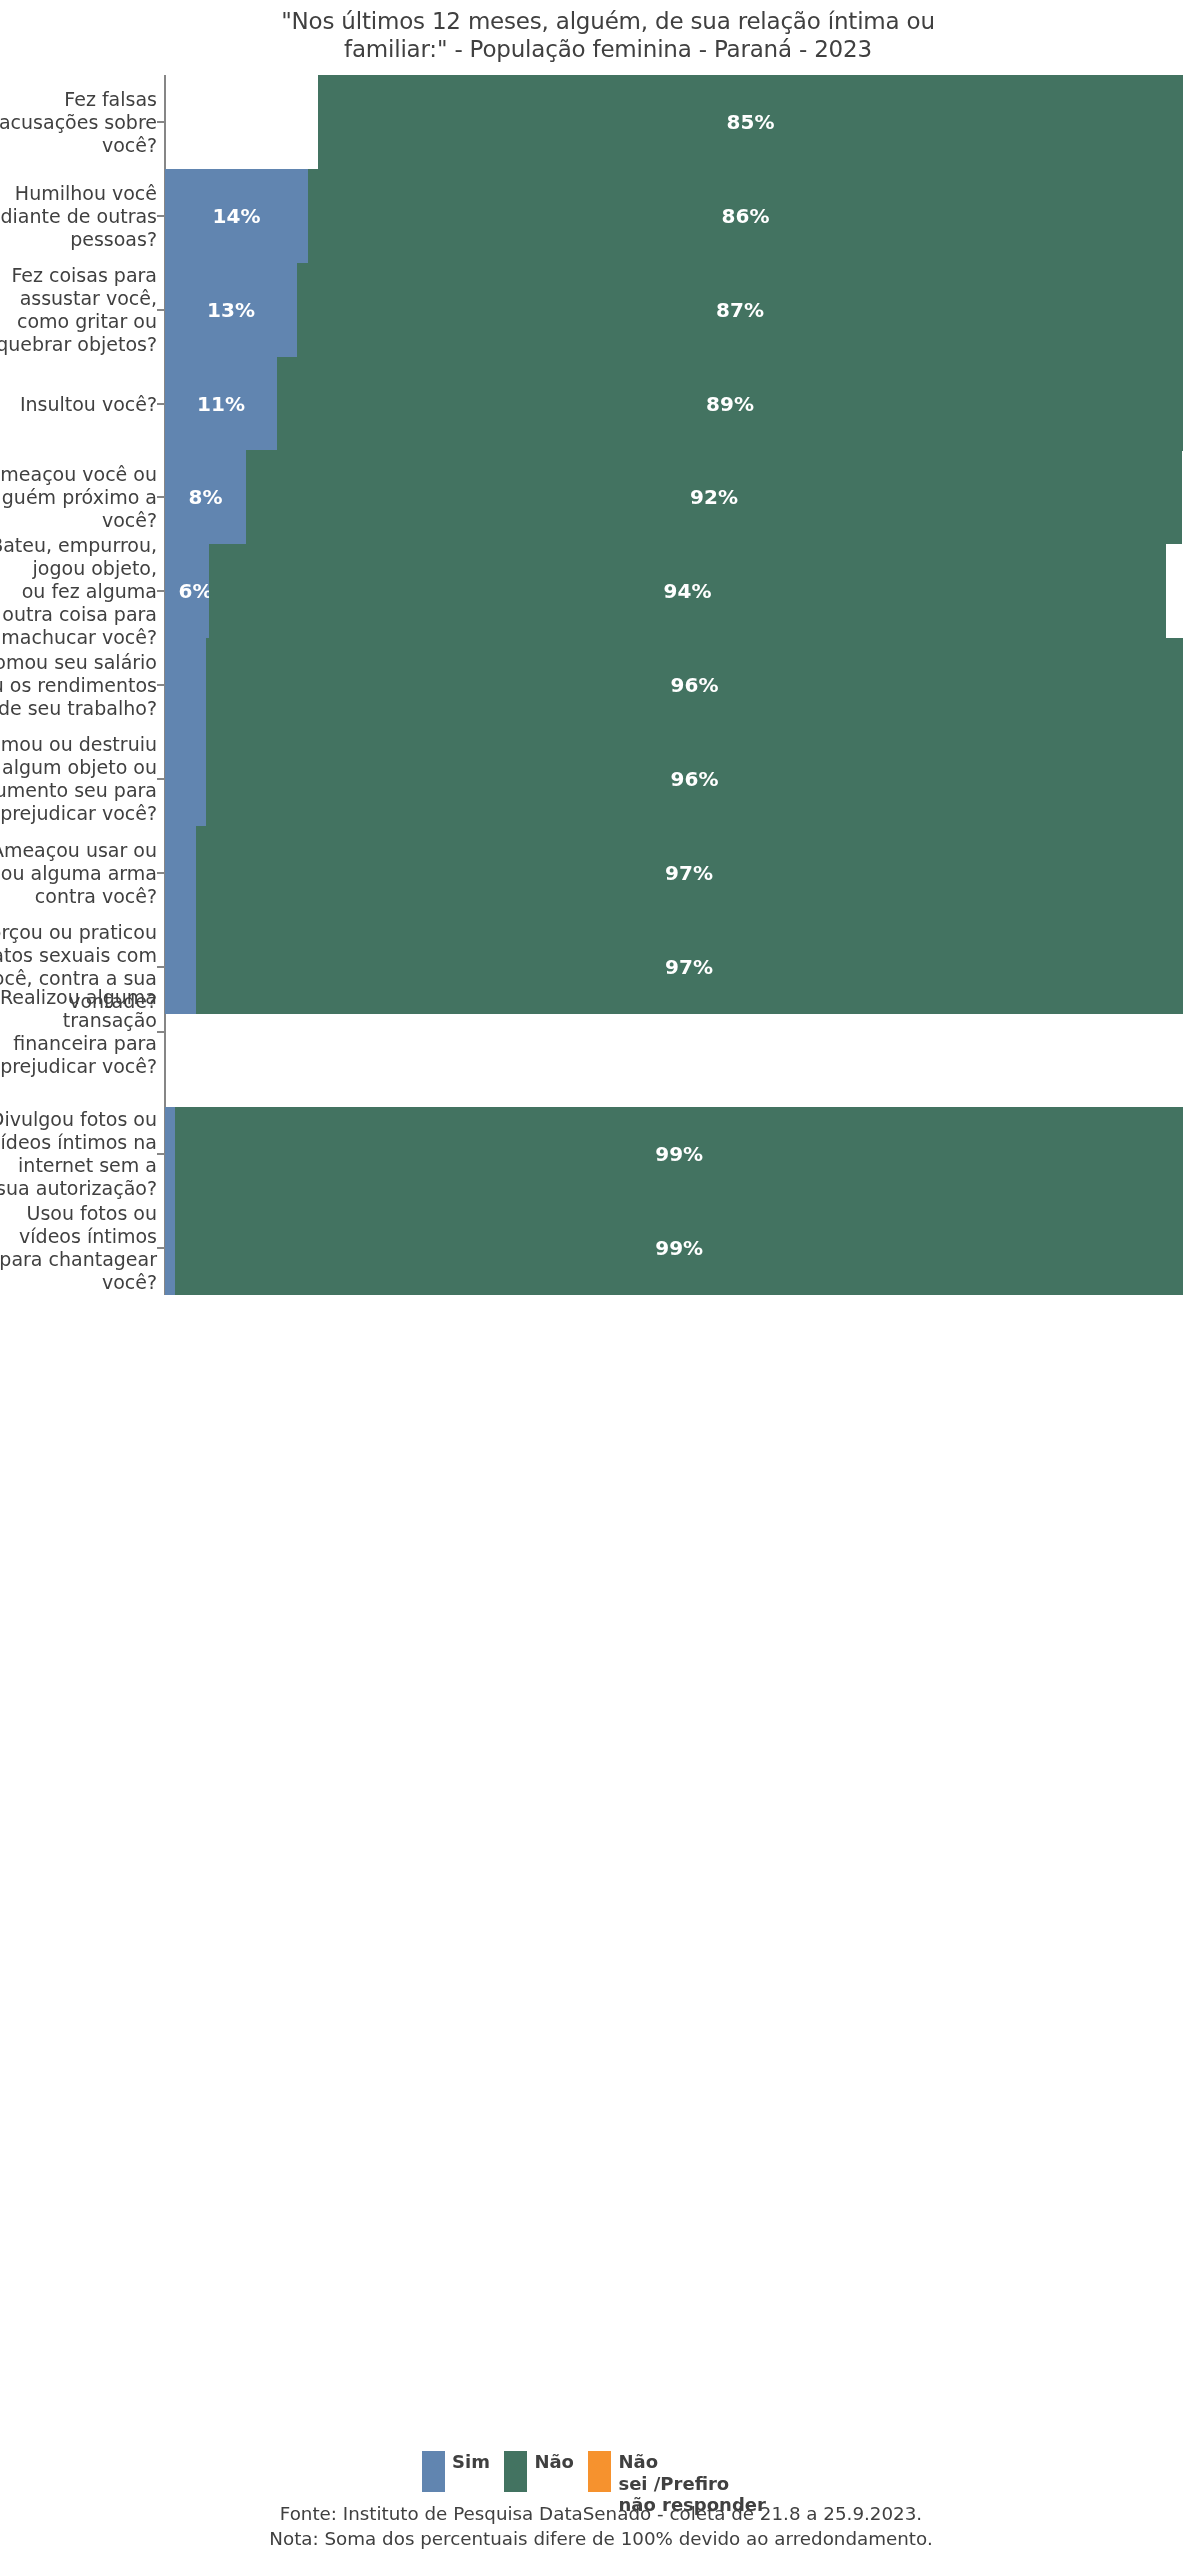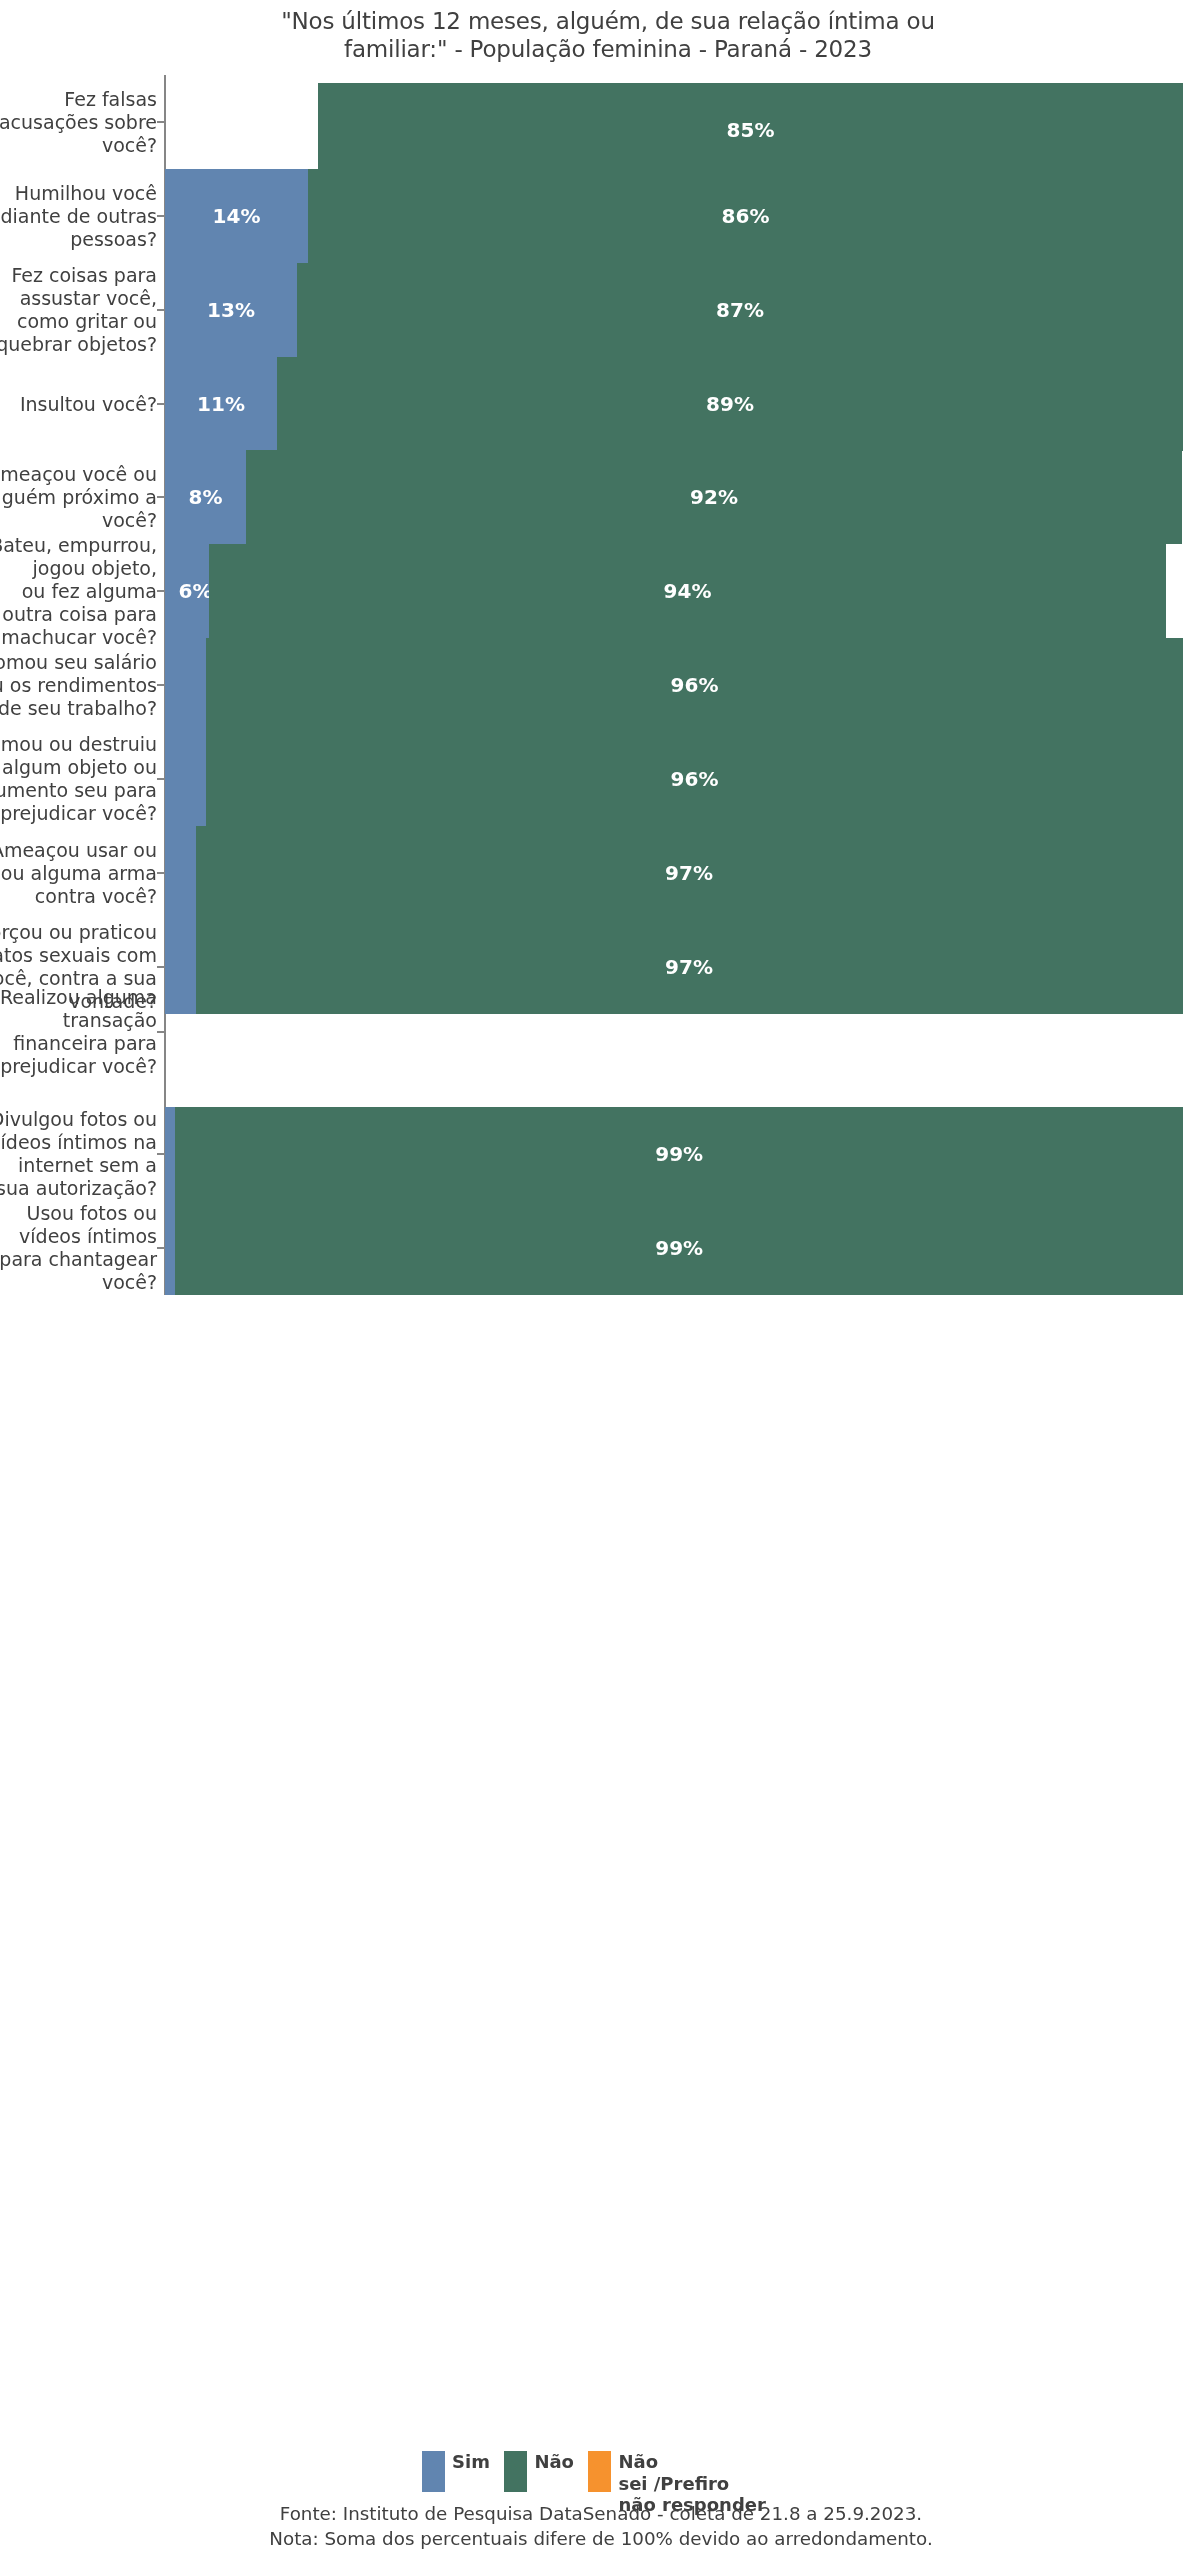--- a/index.html
+++ b/index.html
@@ -157,21 +157,21 @@
 
 <div id="plot-area">
   <div id="axis-spine"></div>
   <div id="bars">
       <div class="bar-row" style="top: -0.03px;">
         <div class="cat-label">Fez falsas
 acusações sobre
 você?</div>
         <div class="tick"></div>
         <div class="bar-track">
-          <div class="seg nao" style="left: 153px; width: 865px; margin-top: 8px;">
+          <div class="seg nao" style="left: 153px; width: 865px;">
             <span class="seg-label">85%</span>
           </div>
         </div>
       </div>
       <div class="bar-row" style="top: 94px;">
         <div class="cat-label">Humilhou você
 diante de outras
 pessoas?</div>
         <div class="tick"></div>
         <div class="bar-track">

